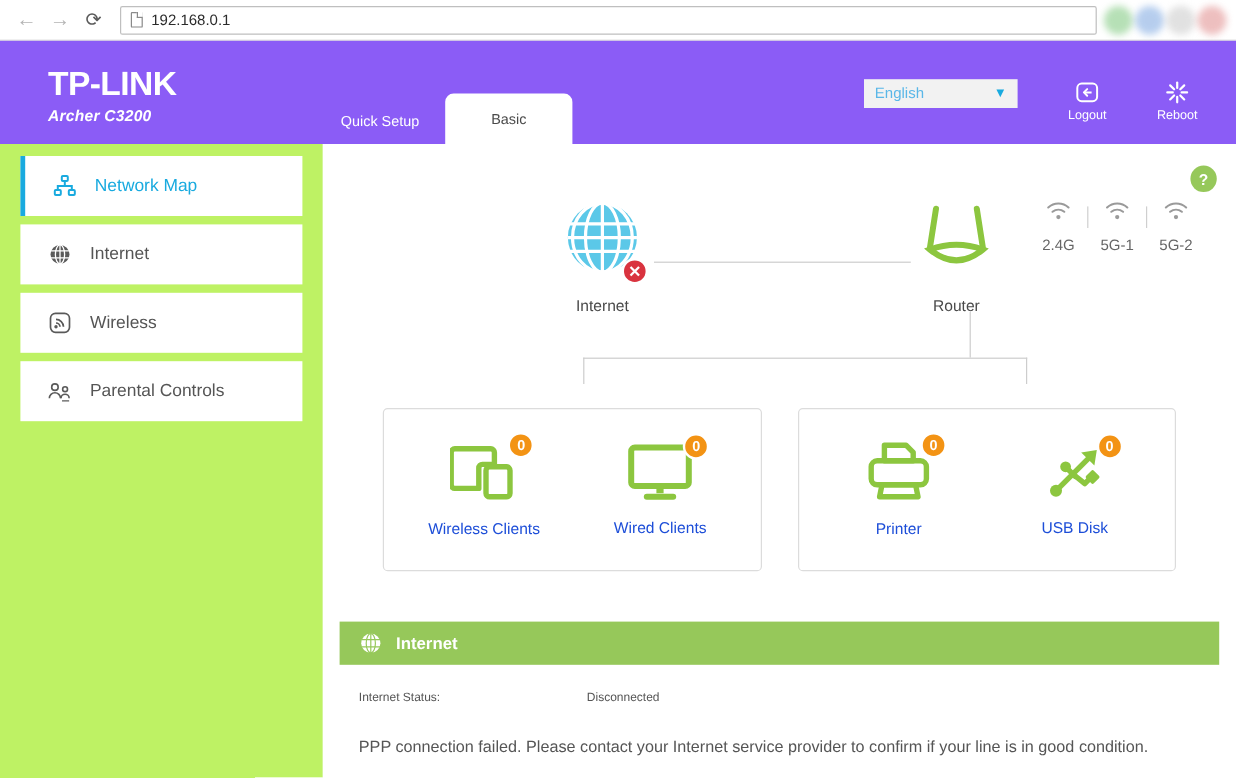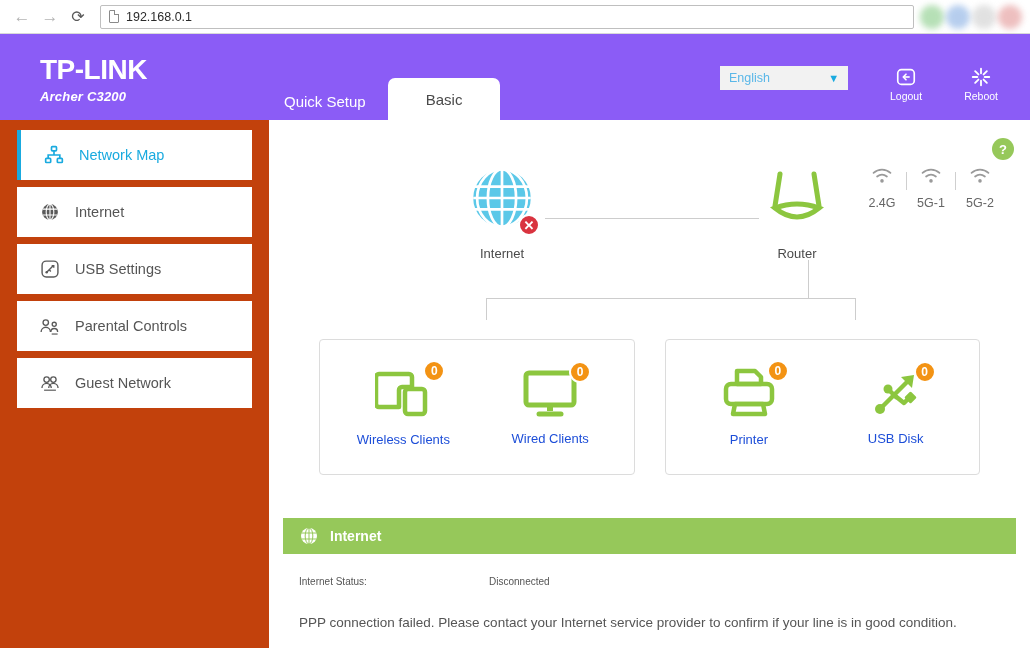--- a/index.html
+++ b/index.html
@@ -74,21 +74,21 @@
   .brand-name {
     color: #fff; font-weight: bold; font-size: 28px;
     letter-spacing: -0.5px; line-height: 1;
   }
   .brand-model {
     color: #fff; font-weight: bold; font-size: 13px;
     margin-top: 5px; letter-spacing: .2px; font-style: italic;
   }
   .tabs { display: flex; align-items: flex-end; height: 100%; }
   .tab {
-    color: #fff; font-size: 15px;
+    color: #fff; font-size: 12px;
     padding: 0 22px;
     height: 38px;
     display: flex; align-items: center;
     margin-bottom: 0;
   }
   .tab.active {
     background: #fff;
     color: #4a4a4a;
     border-radius: 7px 7px 0 0;
     height: 42px;
@@ -114,21 +114,21 @@
     display: flex; flex-direction: column;
     align-items: center; gap: 2px;
     color: #fff;
   }
   .hdr-action .lbl { font-size: 10.5px; }
 
   
   .body-wrap { display: flex; height: calc(648px - 34px - 86px); }
   .sidebar {
     width: 269px;
-    background: #c2410c;
+    background: #bef264;
     padding: 10px 17px 0 17px;
     flex: 0 0 auto;
   }
   .side-item {
     height: 50px;
     background: #fff;
     display: flex; align-items: center;
     gap: 14px;
     padding-left: 22px;
     margin-bottom: 7px;
@@ -312,59 +312,46 @@
           <circle cx="12" cy="12" r="9.5" fill="#5a5a5a"></circle>
           <g stroke="#fff" stroke-width="1.3" fill="none">
             <ellipse cx="12" cy="12" rx="4.6" ry="9.5"></ellipse>
             <path d="M3 8.5 H21 M3 15.5 H21 M12 2.5 V21.5"></path>
           </g>
         </svg>
       </span>
       <span>Internet</span>
     </div>
 
-
     <div class="side-item">
       <span class="side-ico">
         <svg width="20" height="20" viewBox="0 0 24 24">
           <rect x="2.5" y="2.5" width="19" height="19" rx="5" fill="none" stroke="#5a5a5a" stroke-width="1.7"></rect>
-          <path d="M8 16 L15.5 8.5" stroke="#5a5a5a" stroke-width="1.7" fill="none"></path>
-          <circle cx="8" cy="16" r="1.5" fill="#5a5a5a"></circle>
-          <path d="M14 8 h2.5 v2.5" fill="none" stroke="#5a5a5a" stroke-width="1.7"></path>
-          <path d="M11 13 l2 2" stroke="#5a5a5a" stroke-width="1.7" fill="none"></path>
+          <circle cx="8" cy="16" r="1.7" fill="#5a5a5a"></circle>
+          <path d="M8 12.2 A4 4 0 0 1 12 16" fill="none" stroke="#5a5a5a" stroke-width="1.7"></path>
+          <path d="M8 8.6 A7.5 7.5 0 0 1 15.5 16" fill="none" stroke="#5a5a5a" stroke-width="1.7"></path>
         </svg>
       </span>
-      <span>USB Settings</span>
-    </div>
+      <span>Wireless</span>
+    </div>
+
 
     <div class="side-item">
       <span class="side-ico">
         <svg width="22" height="20" viewBox="0 0 26 22">
           <circle cx="8" cy="7" r="3.2" fill="none" stroke="#5a5a5a" stroke-width="1.6"></circle>
           <path d="M2.5 18 A5.5 5.5 0 0 1 13.5 18" fill="none" stroke="#5a5a5a" stroke-width="1.6"></path>
           <circle cx="18" cy="9" r="2.4" fill="none" stroke="#5a5a5a" stroke-width="1.6"></circle>
           <path d="M14 18 A4 4 0 0 1 22 18" fill="none" stroke="#5a5a5a" stroke-width="1.6"></path>
           <path d="M15 20.5 H22" stroke="#5a5a5a" stroke-width="1.4"></path>
         </svg>
       </span>
       <span>Parental Controls</span>
     </div>
 
-    <div class="side-item">
-      <span class="side-ico">
-        <svg width="22" height="20" viewBox="0 0 26 22">
-          <circle cx="9" cy="7" r="3.2" fill="none" stroke="#5a5a5a" stroke-width="1.6"></circle>
-          <circle cx="17" cy="7" r="3.2" fill="none" stroke="#5a5a5a" stroke-width="1.6"></circle>
-          <path d="M3.5 17 A5.5 5.5 0 0 1 14.5 17" fill="none" stroke="#5a5a5a" stroke-width="1.6"></path>
-          <path d="M11.5 17 A5.5 5.5 0 0 1 22.5 17" fill="none" stroke="#5a5a5a" stroke-width="1.6"></path>
-          <path d="M6 19.5 H20" stroke="#5a5a5a" stroke-width="1.4"></path>
-        </svg>
-      </span>
-      <span>Guest Network</span>
-    </div>
   </div>
 
   <div class="content">
 
     <div class="help-btn">?</div>
 
     <div class="map">
 
       <div class="line-h"></div>
       <div class="line-v-router"></div>

